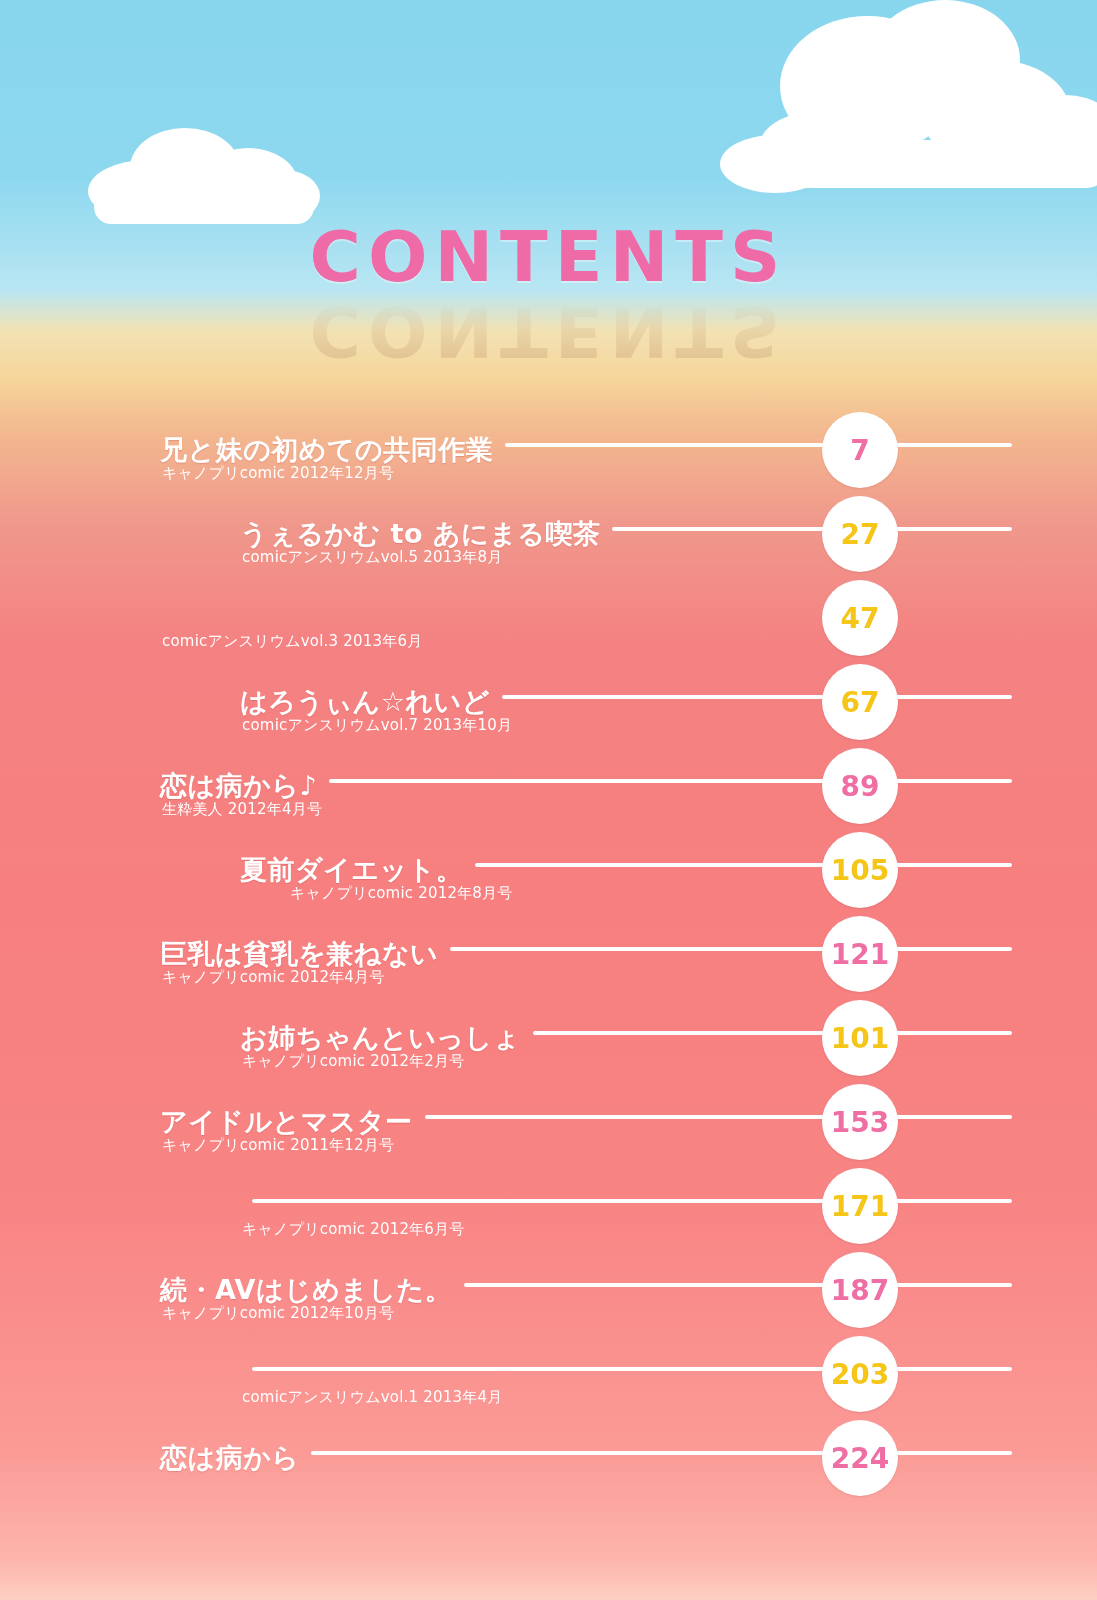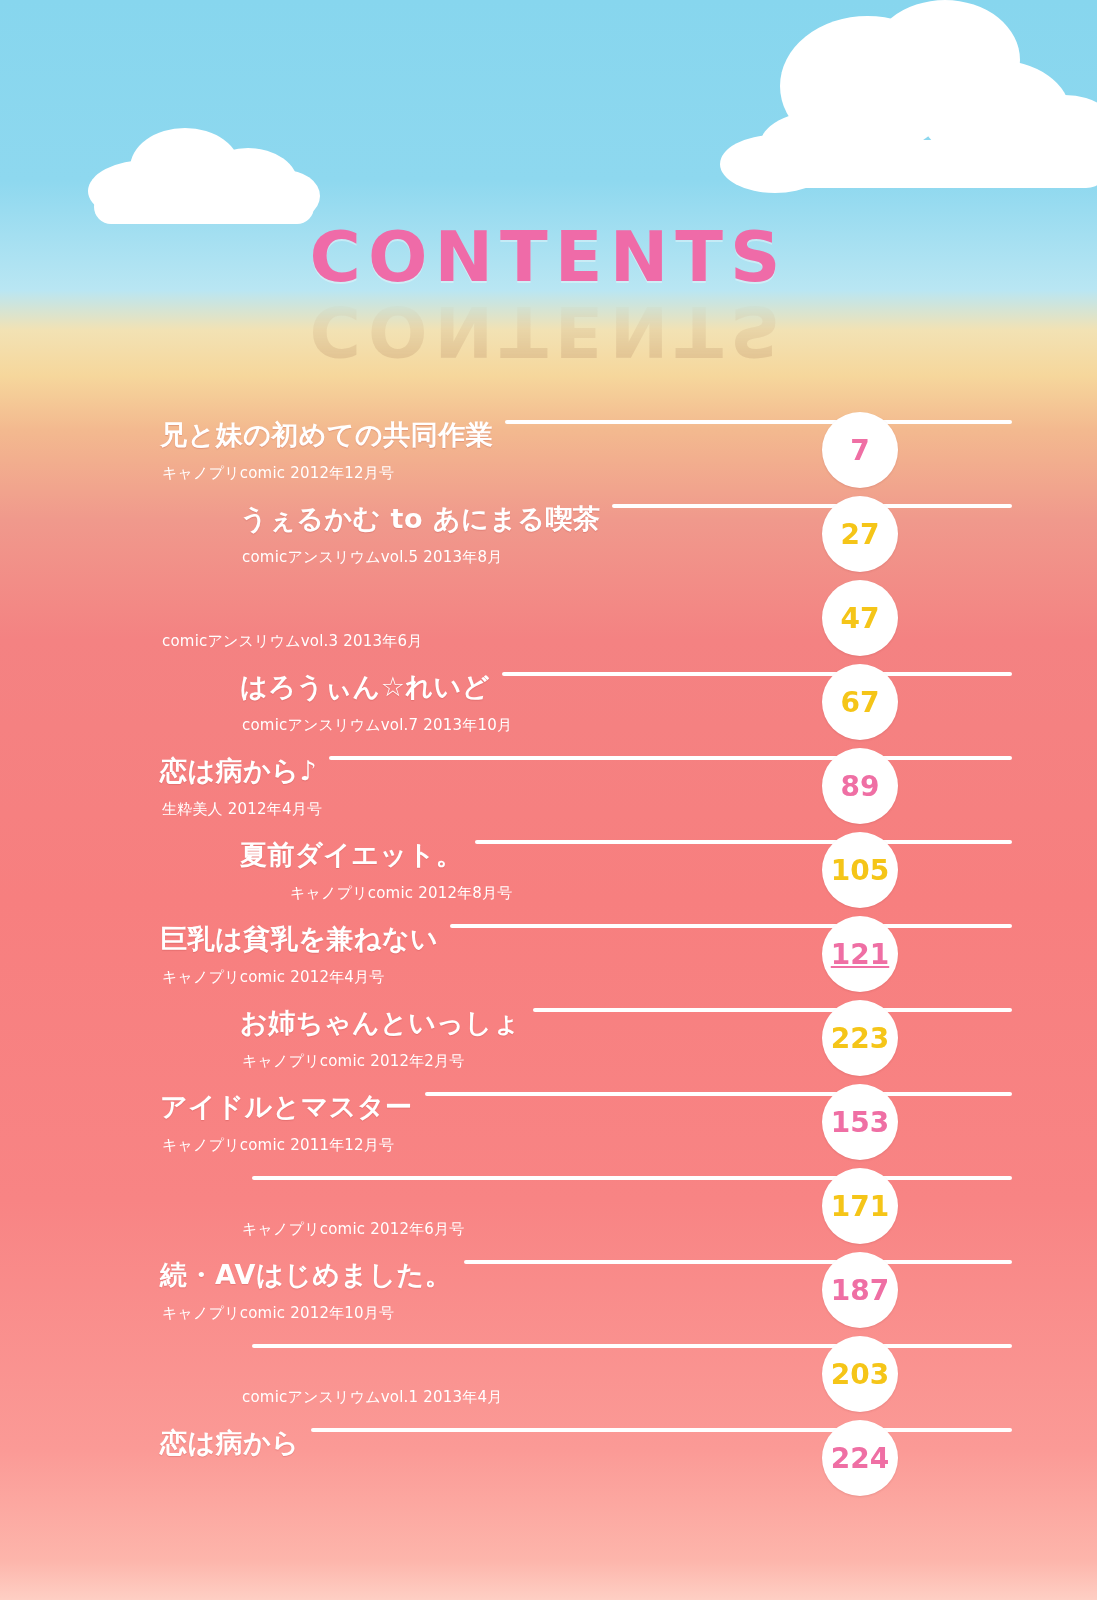--- a/index.html
+++ b/index.html
@@ -107,21 +107,21 @@
     width: 1097px;
     height: 84px;
   }
   .entry-inner {
     position: absolute;
     left: 160px;
     right: 85px;
     top: 0;
     height: 60px;
     display: flex;
-    align-items: flex-start;
+    align-items: center;
   }
   .spacer { flex: 0 0 auto; }
   .entry-title {
     font-family: "DejaVu Sans", "Liberation Sans", sans-serif;
     font-weight: bold;
     font-size: 27px;
     color: #ffffff;
     white-space: nowrap;
     line-height: 1.1;
     letter-spacing: 0.5px;
@@ -278,34 +278,34 @@
       <div class="toc-row">
         <div class="entry">
           <div class="entry-inner">
             <div class="spacer" style="width: 0px;"></div>
             <div style="position: relative;">
               <div class="entry-title">巨乳は貧乳を兼ねない</div>
             </div>
             <div class="leader"></div>
           </div>
           <div class="entry-source" style="left: 162px;">キャノプリcomic 2012年4月号</div>
-          <div class="page-badge" style="left: 822px; color: rgb(239, 111, 164); text-decoration: underline;">121</div>
+          <div class="page-badge" style="left: 822px; color: rgb(239, 111, 164);">121</div>
         </div>
       </div>
       <div class="toc-row">
         <div class="entry">
           <div class="entry-inner">
             <div class="spacer" style="width: 80px;"></div>
             <div style="position: relative;">
               <div class="entry-title">お姉ちゃんといっしょ</div>
             </div>
             <div class="leader"></div>
           </div>
           <div class="entry-source" style="left: 242px;">キャノプリcomic 2012年2月号</div>
-          <div class="page-badge" style="left: 822px; color: rgb(245, 197, 24);">223</div>
+          <div class="page-badge" style="left: 822px; color: rgb(245, 197, 24);">101</div>
         </div>
       </div>
       <div class="toc-row">
         <div class="entry">
           <div class="entry-inner">
             <div class="spacer" style="width: 0px;"></div>
             <div style="position: relative;">
               <div class="entry-title">アイドルとマスター</div>
             </div>
             <div class="leader"></div>

